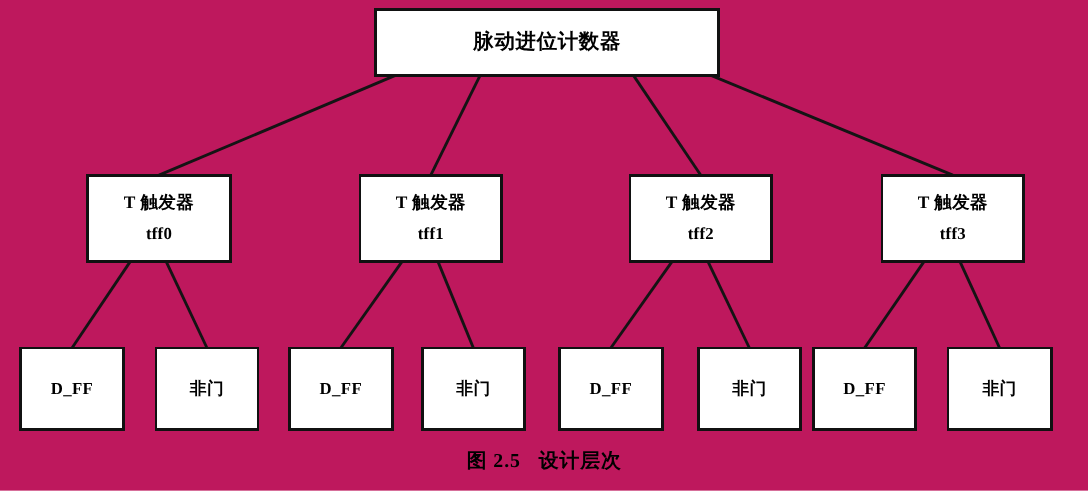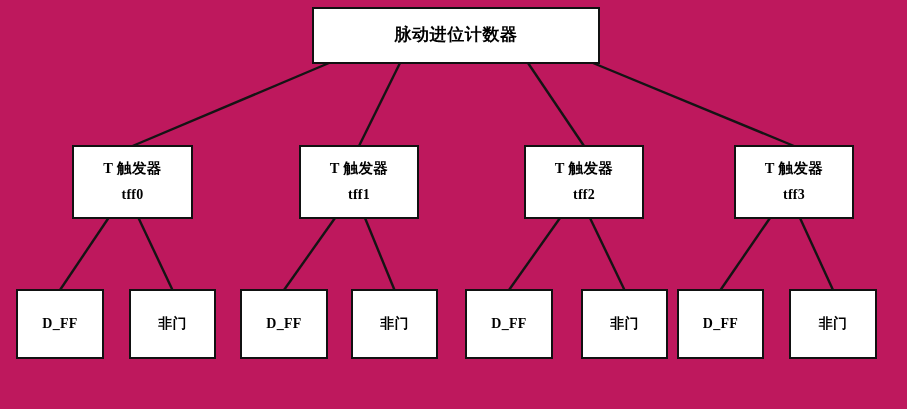--- a/index.html
+++ b/index.html
@@ -125,14 +125,15 @@
         <text x="509" y="325" class="node-label label-leaf">D_FF</text>
         <rect x="582" y="290" width="85" height="68" class="node-rect"></rect>
         <text x="624.5" y="325" class="node-label label-leaf">非门</text>
         <rect x="678" y="290" width="85" height="68" class="node-rect"></rect>
         <text x="720.5" y="325" class="node-label label-leaf">D_FF</text>
         <rect x="790" y="290" width="86" height="68" class="node-rect"></rect>
         <text x="833" y="325" class="node-label label-leaf">非门</text>
       </g>
   </svg>
 
+  <div class="caption" style="top: 373px;">图 2.5   设计层次</div>
 
 </div>
 
 </body></html>

